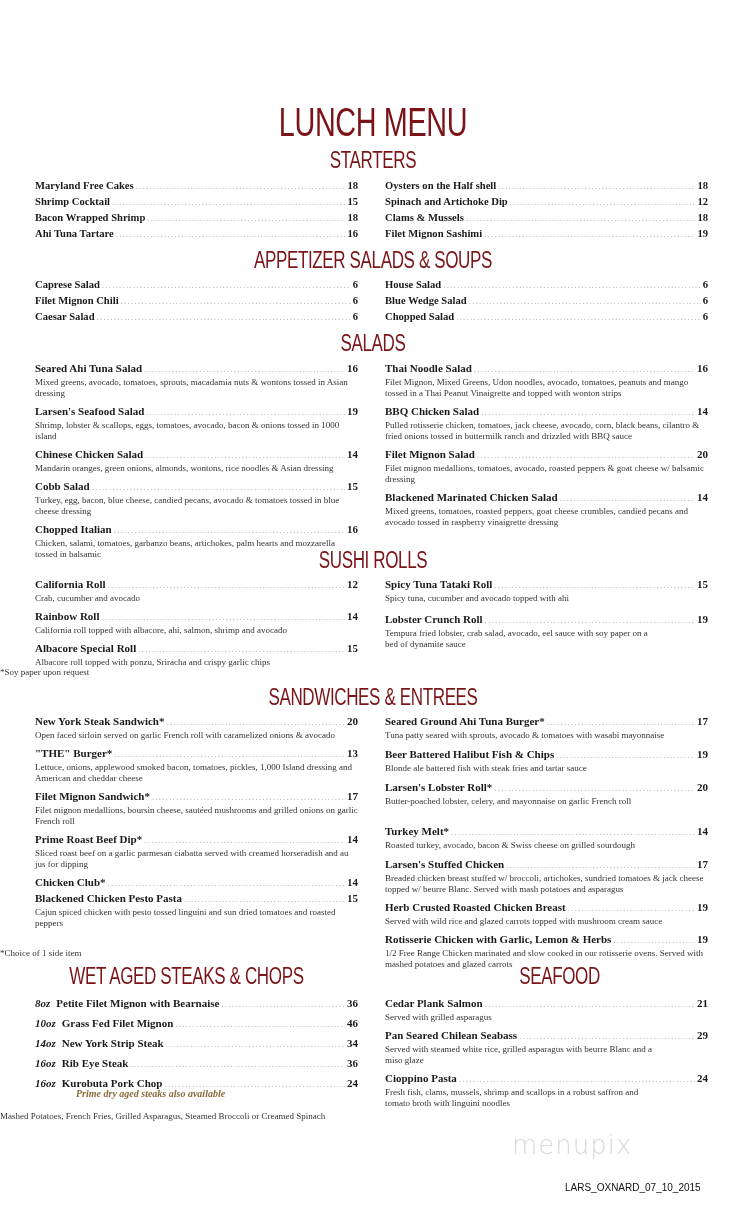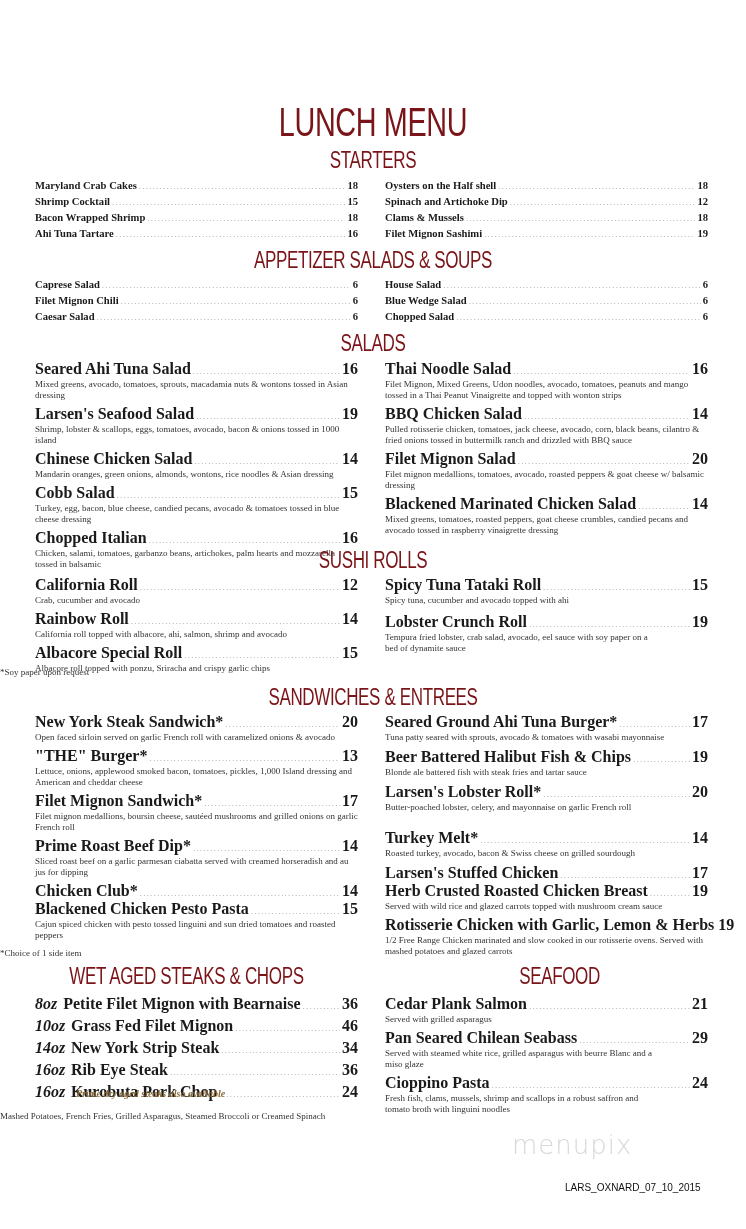--- a/index.html
+++ b/index.html
@@ -18,21 +18,21 @@
 
   .col { position: absolute; width: 323px; }
   .col.left { left: 35px; }
   .col.right { left: 385px; width: 323px; }
 
   .row { display: flex; align-items: baseline; font-size: 10.6px; font-weight: bold; line-height: 16px; white-space: nowrap; }
   .row .name { flex: 0 0 auto; }
   .row .dots { flex: 1 1 auto; overflow: hidden; color: #9a9a9a; font-weight: normal; margin: 0 2px; letter-spacing: 1.2px; font-size: 9px; }
   .row .dots::after { content: "........................................................................................................................................................"; }
   .row .price { flex: 0 0 auto; }
-  .row.big { font-size: 16px; line-height: 15px; }
+  .row.big { font-size: 11px; line-height: 15px; }
   .desc { font-size: 9px; line-height: 11px; color: #333; font-weight: normal; white-space: normal; margin-bottom: 5px; }
   .item { margin-bottom: 0; }
 
   .size { display: inline-block; width: 36px; font-style: italic; font-weight: bold; text-align: center; padding-right: 6px; }
 
   .note { position: absolute; left: 0; width: 746px; text-align: left; font-size: 9px; color: #333; }
   .prime { position: absolute; left: 76px; font-size: 10px; font-style: italic; font-weight: bold; color: #8a6a3a; }
 
   .watermark {
     position: absolute; left: 512px; top: 1130px;
@@ -42,21 +42,21 @@
   .stamp { position: absolute; left: 565px; top: 1182px; font-family: "Liberation Sans", sans-serif; font-size: 10px; color: #111; }
 </style>
 </head>
 <body>
 
 <div class="title main-title">LUNCH MENU</div>
 
 <div class="title sec-title" style="top:147px">STARTERS</div>
 <div class="col left" style="top:178px">
   <div class="row">
-      <span class="name">Maryland Crab Cakes</span>
+      <span class="name">Maryland Free Cakes</span>
       <span class="dots"></span>
       <span class="price">18</span>
     </div>
   <div class="row">
       <span class="name">Shrimp Cocktail</span>
       <span class="dots"></span>
       <span class="price">15</span>
     </div>
   <div class="row">
       <span class="name">Bacon Wrapped Shrimp</span>
@@ -335,20 +335,21 @@
         <span class="price">14</span>
       </div>
       <div class="desc">Roasted turkey, avocado, bacon &amp; Swiss cheese on grilled sourdough</div>
     </div>
   <div class="item">
       <div class="row big">
         <span class="name">Larsen's Stuffed Chicken</span>
         <span class="dots"></span>
         <span class="price">17</span>
       </div>
+      <div class="desc">Breaded chicken breast stuffed w/ broccoli, artichokes, sundried tomatoes &amp; jack cheese topped w/ beurre Blanc. Served with mash potatoes and asparagus</div>
     </div>
   <div class="item">
       <div class="row big">
         <span class="name">Herb Crusted Roasted Chicken Breast</span>
         <span class="dots"></span>
         <span class="price">19</span>
       </div>
       <div class="desc">Served with wild rice and glazed carrots topped with mushroom cream sauce</div>
     </div>
   <div class="item">

